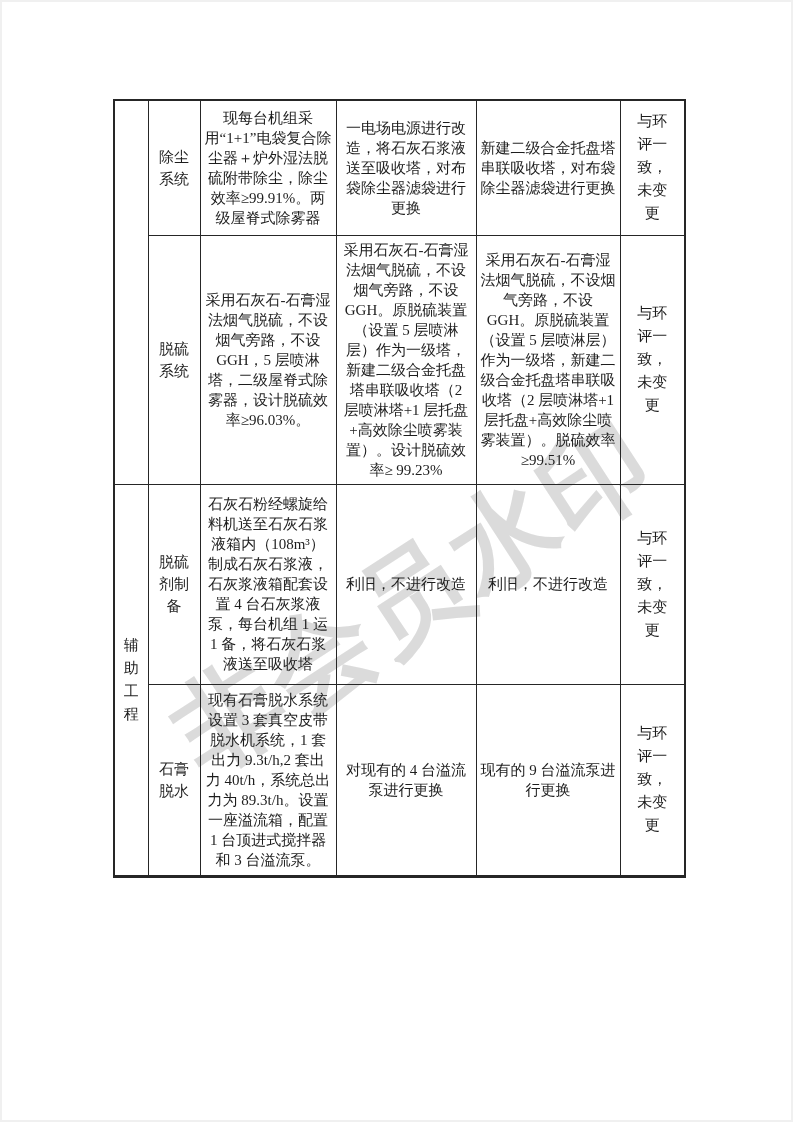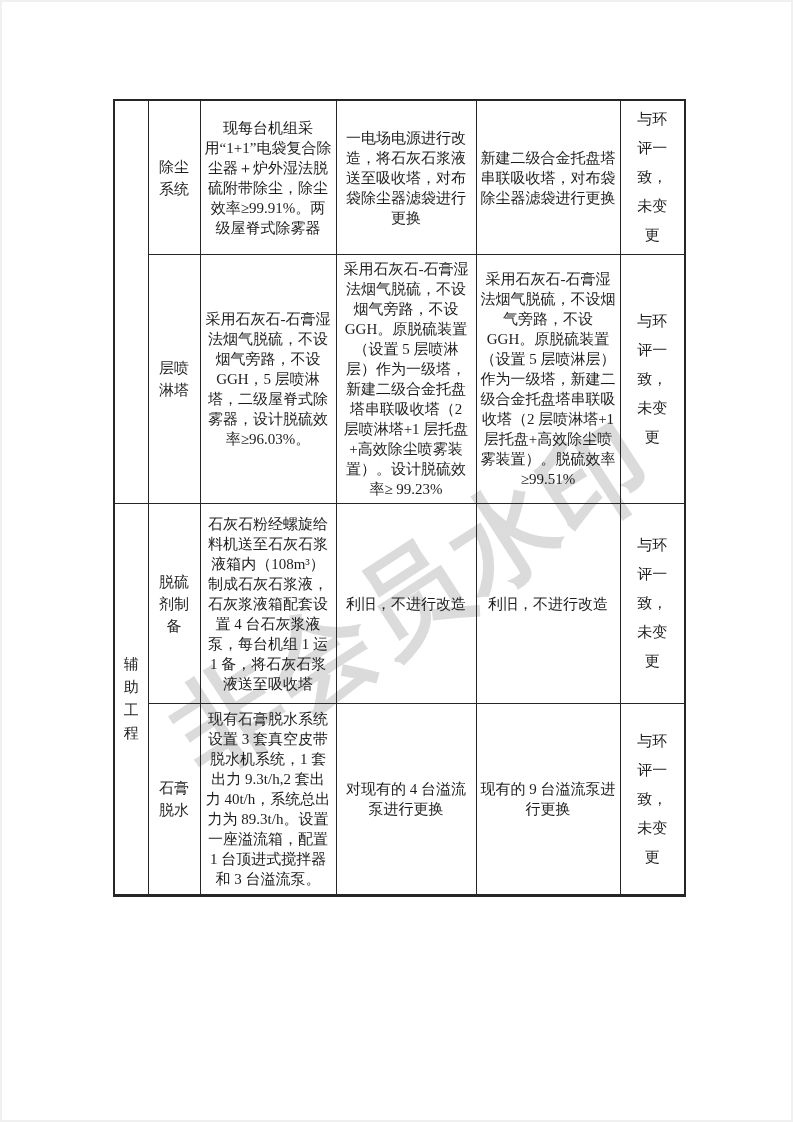--- a/index.html
+++ b/index.html
@@ -22,21 +22,21 @@
   }
   table.doc-table { border:2px solid #262626; border-bottom-width:3px; }
   .doc-table td {
     border:1px solid #262626; vertical-align:middle; text-align:center;
     padding:4px 3px; line-height:20px; background:transparent;
     overflow:hidden; word-break:normal;
   }
   td.group-cell  { padding:2px 4px; line-height:23px; word-break:break-all; }
   td.sys-cell    { padding:2px 8px; line-height:22px; word-break:break-all; }
   td.desc-cell   { padding:4px 4px; }
-  td.verdict-cell{ padding:4px 16px; line-height:29px; }
+  td.verdict-cell{ padding:4px 16px; line-height:23px; }
   tr.r1 { height:135px; }
   tr.r2 { height:241px; }
   tr.r3 { height:200px; }
   tr.r4 { height:192px; }
 </style>
 </head>
 <body>
 
 <div class="page">
 
@@ -55,21 +55,21 @@
       <tr class="r1">
         <td class="group-cell" rowspan="2"></td>
         <td class="sys-cell">除尘系统</td>
         <td class="desc-cell">现每台机组采用“1+1”电袋复合除尘器＋炉外湿法脱硫附带除尘，除尘效率≥99.91%。两级屋脊式除雾器</td>
         <td class="desc-cell">一电场电源进行改造，将石灰石浆液送至吸收塔，对布袋除尘器滤袋进行更换</td>
         <td class="desc-cell">新建二级合金托盘塔串联吸收塔，对布袋除尘器滤袋进行更换</td>
         <td class="verdict-cell">与环评一致，未变更</td>
       </tr>
 
       <tr class="r2">
-        <td class="sys-cell">层喷淋塔</td>
+        <td class="sys-cell">脱硫系统</td>
         <td class="desc-cell">采用石灰石-石膏湿法烟气脱硫，不设烟气旁路，不设 GGH，5 层喷淋塔，二级屋脊式除雾器，设计脱硫效率≥96.03%。</td>
         <td class="desc-cell">采用石灰石-石膏湿法烟气脱硫，不设烟气旁路，不设 GGH。原脱硫装置（设置 5 层喷淋层）作为一级塔，新建二级合金托盘塔串联吸收塔（2 层喷淋塔+1 层托盘+高效除尘喷雾装置）。设计脱硫效率≥ 99.23%</td>
         <td class="desc-cell">采用石灰石-石膏湿法烟气脱硫，不设烟气旁路，不设 GGH。原脱硫装置（设置 5 层喷淋层）作为一级塔，新建二级合金托盘塔串联吸收塔（2 层喷淋塔+1 层托盘+高效除尘喷雾装置）。脱硫效率≥99.51%</td>
         <td class="verdict-cell">与环评一致，未变更</td>
       </tr>
 
       <tr class="r3">
         <td class="group-cell" rowspan="2">辅助工程</td>
         <td class="sys-cell">脱硫剂制备</td>
         <td class="desc-cell">石灰石粉经螺旋给料机送至石灰石浆液箱内（108m³）制成石灰石浆液，石灰浆液箱配套设置 4 台石灰浆液泵，每台机组 1 运 1 备，将石灰石浆液送至吸收塔</td>

